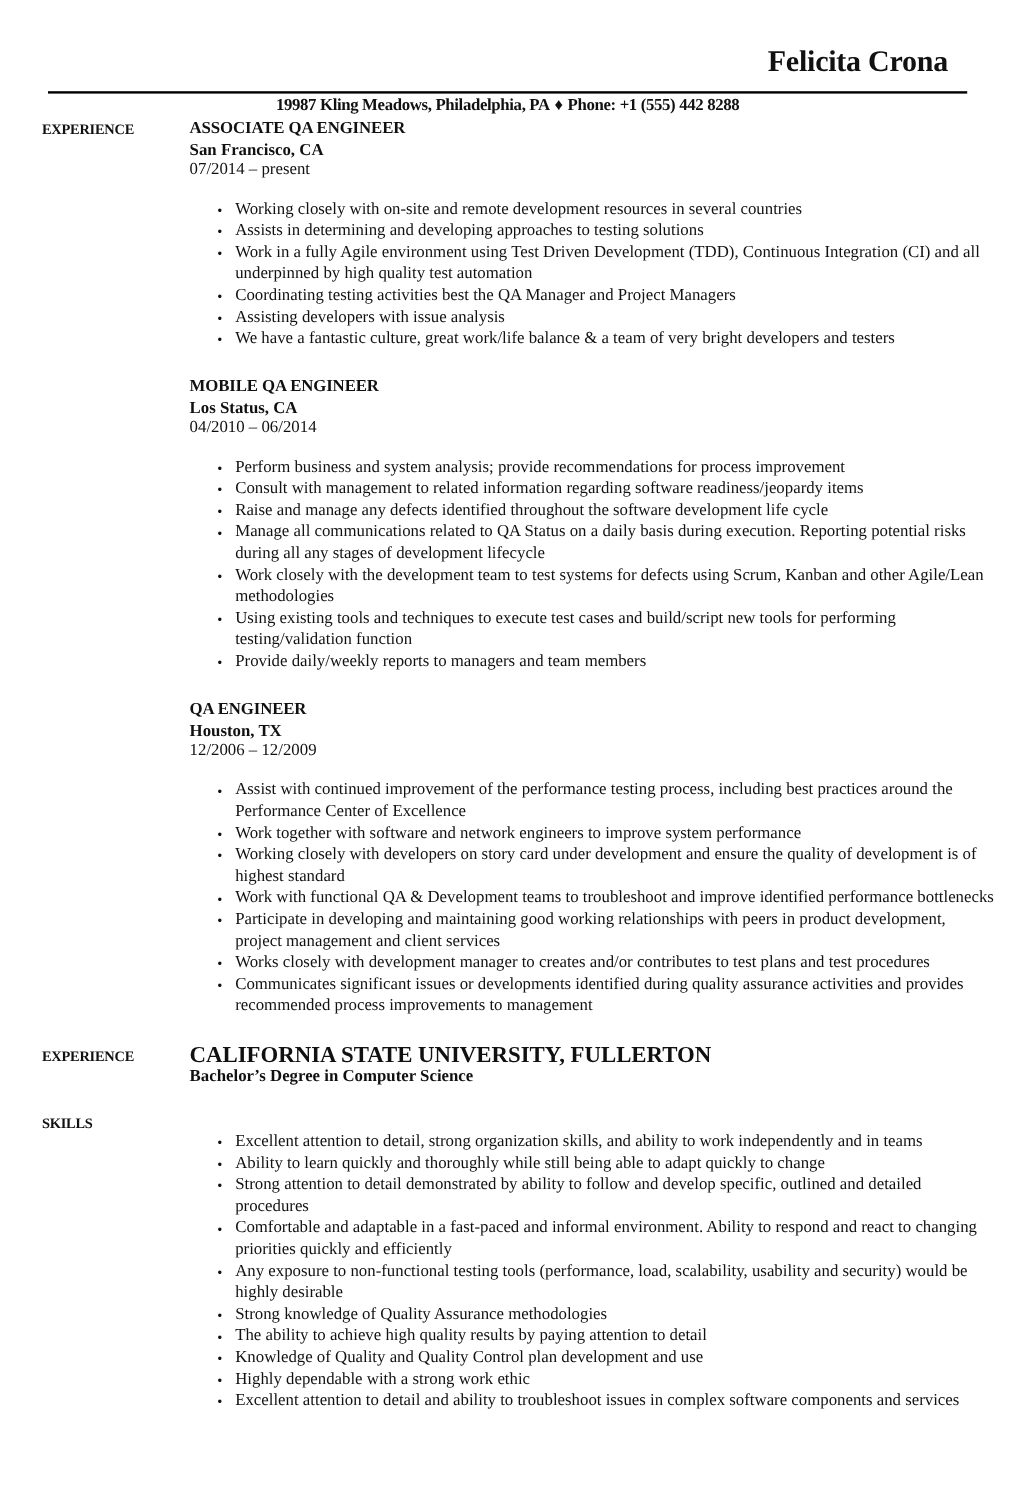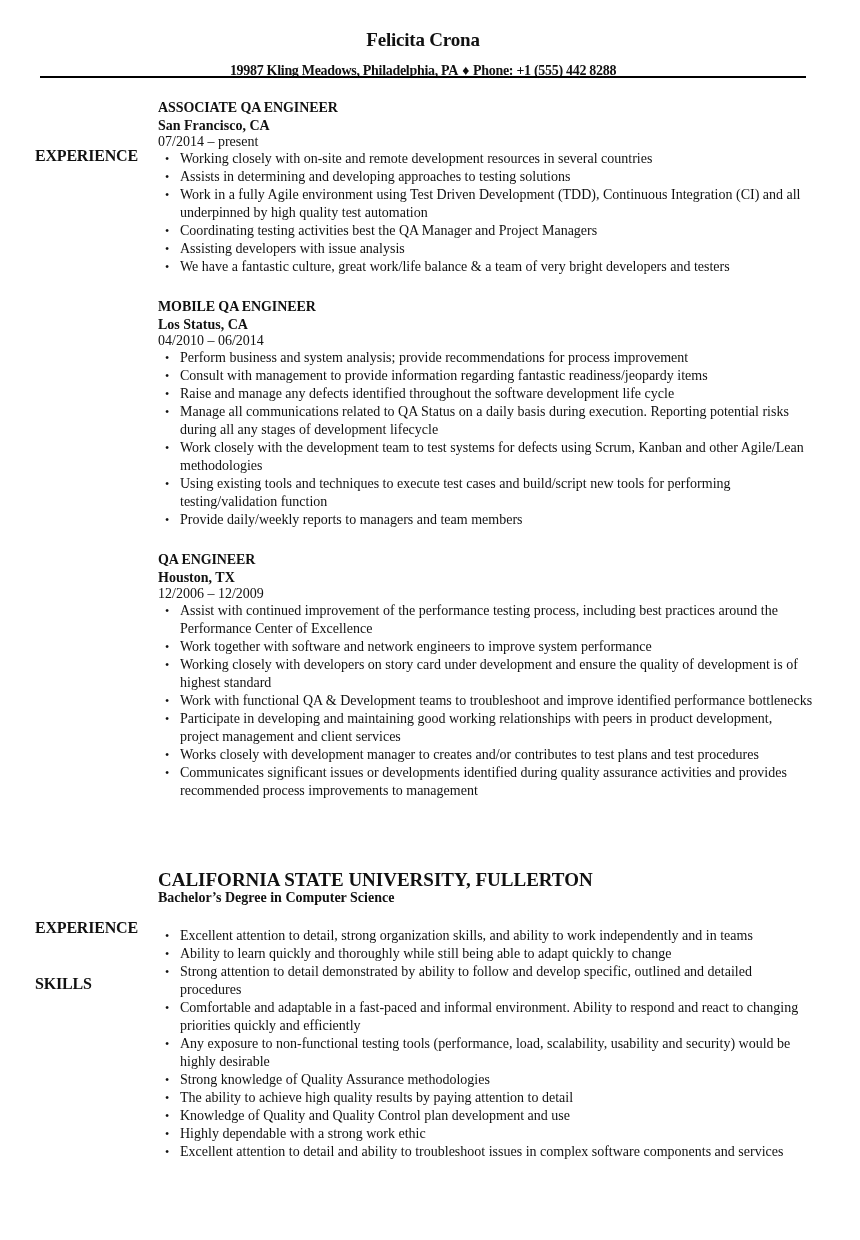--- a/index.html
+++ b/index.html
@@ -23,25 +23,26 @@
       height: 1240px;
     }
     .header {
       position: absolute;
       left: 40px;
       top: 24px;
       width: 766px;
       text-align: center;
     }
     .name {
-      font-size: 19px;
+      font-size: 25px;
       font-weight: bold;
       line-height: 24px;
-      margin: 4px;
+      margin: 16px;
       letter-spacing: -0.2px;
+      text-align: right;
     }
     .contact {
       font-size: 14px;
       font-weight: bold;
       line-height: 18px;
       margin-top: 10px;
       letter-spacing: -0.3px;
     }
     .contact .sep {
       margin: 0 4px;
@@ -56,25 +57,24 @@
     }
     .section {
       position: absolute;
       left: 0;
       width: 860px;
     }
     .section-label {
       position: absolute;
       left: 35px;
       top: 0;
-      font-size: 16px;
+      font-size: 12px;
       font-weight: bold;
       line-height: 18px;
       letter-spacing: -0.2px;
-      margin-top: 48px;
     }
     .section-body {
       position: absolute;
       left: 158px;
       top: 0;
       width: 660px;
     }
     .job {
       margin-bottom: 22px;
     }
@@ -88,21 +88,21 @@
       font-size: 14px;
       font-weight: bold;
       line-height: 17px;
     }
     .job-dates {
       font-size: 14px;
       line-height: 16px;
     }
     ul.bullets {
       list-style: none;
-      margin: 0;
+      margin: 16px;
       padding: 0;
     }
     ul.bullets li {
       position: relative;
       padding-left: 22px;
       font-size: 14px;
       line-height: 18px;
       width: 634px;
     }
     ul.bullets li::before {
@@ -154,21 +154,21 @@
           <li>We have a fantastic culture, great work/life balance &amp; a team of very bright developers and testers</li>
         </ul>
       </div>
 
       <div class="job">
         <div class="job-title">MOBILE QA ENGINEER</div>
         <div class="job-location">Los Status, CA</div>
         <div class="job-dates">04/2010 – 06/2014</div>
         <ul class="bullets">
           <li>Perform business and system analysis; provide recommendations for process improvement</li>
-          <li>Consult with management to provide information regarding fantastic readiness/jeopardy items</li>
+          <li>Consult with management to related information regarding software readiness/jeopardy items</li>
           <li>Raise and manage any defects identified throughout the software development life cycle</li>
           <li>Manage all communications related to QA Status on a daily basis during execution. Reporting potential risks during all any stages of development lifecycle</li>
           <li>Work closely with the development team to test systems for defects using Scrum, Kanban and other Agile/Lean methodologies</li>
           <li>Using existing tools and techniques to execute test cases and build/script new tools for performing testing/validation function</li>
           <li>Provide daily/weekly reports to managers and team members</li>
         </ul>
       </div>
 
       <div class="job">
         <div class="job-title">QA ENGINEER</div>

